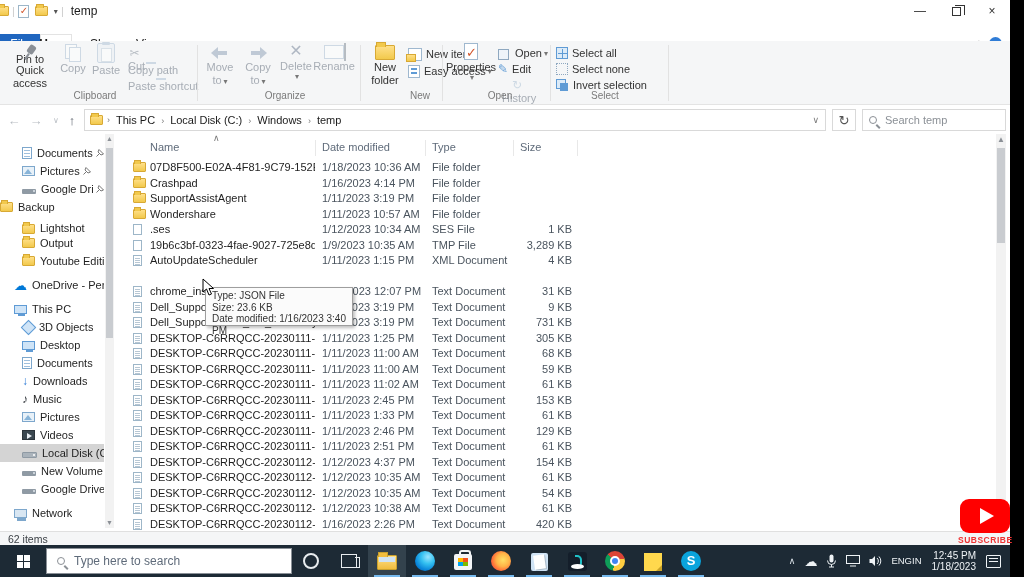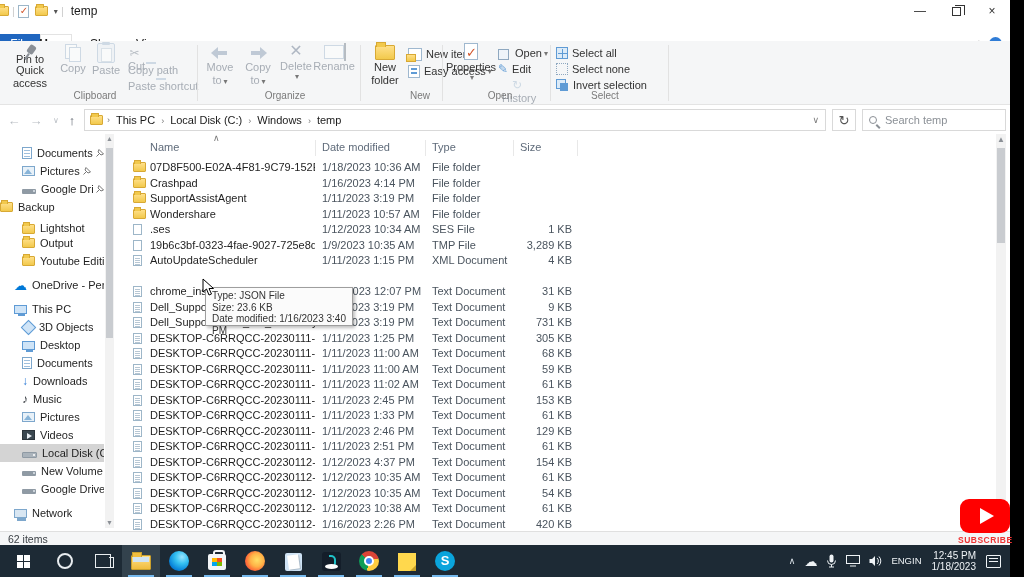--- a/index.html
+++ b/index.html
@@ -535,20 +535,24 @@
 
   <div id="taskbar">
     <div id="start-btn">
       <span class="winlogo">
           <span></span>
           <span></span>
           <span></span>
           <span></span>
         </span>
     </div>
+    <div id="tb-search">
+      <span class="mag"></span>
+      <input type="text" placeholder="Type here to search" style="">
+    </div>
     <div id="tb-icons" style="display:flex">
         <div class="tb-cell">
           <span class="tbi-cortana"></span>
         </div>
         <div class="tb-cell">
           <span class="tbi-taskview"></span>
         </div>
         <div class="tb-cell active running">
           <span class="tbi tbi-explorer"></span>
         </div>

